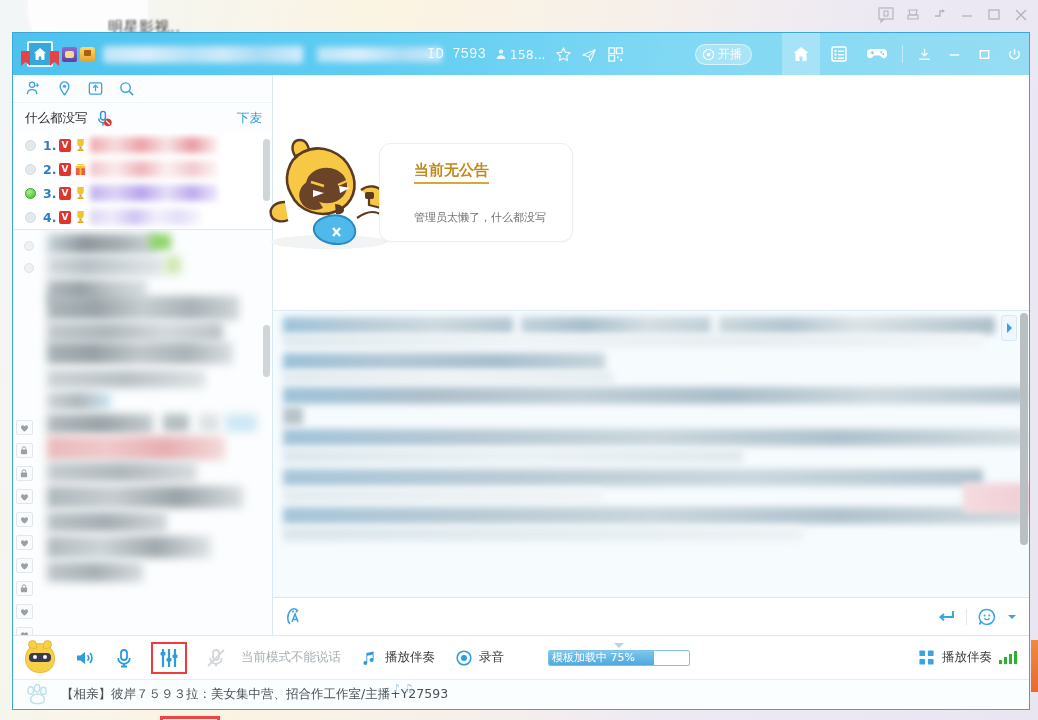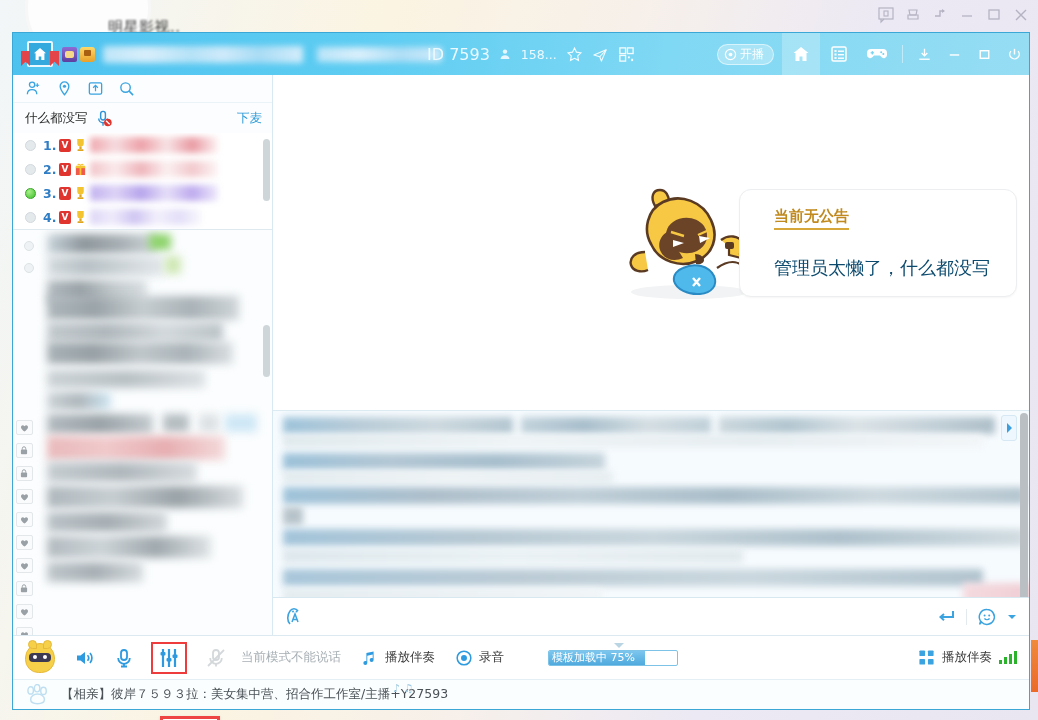--- a/index.html
+++ b/index.html
@@ -75,31 +75,31 @@
     margin-left: 8px; height: 17px; width: 200px;
     background: linear-gradient(90deg,#bfe6f8 0%,#d8eefb 22%,#b6e2f7 44%,#cfeafa 60%,#a9dcf5 78%,#d4edfb 100%);
     filter: blur(3px); border-radius: 2px;
   }
   .room-name-blur2 {
     margin-left: 14px; height: 15px; width: 125px;
     background: linear-gradient(90deg,#b9e4f8,#d9effb,#aedef6,#cdeafa);
     filter: blur(3.2px); border-radius: 2px;
   }
   .hdr-meta { position: absolute; left: 414px; display: flex; align-items: center; gap: 9px; }
-  .hdr-id { font-size: 16px; color: #ecf9ff; }
-  .hdr-count { font-size: 12.5px; color: #ecf9ff; display: flex; align-items: center; gap: 10px; }
+  .hdr-id { font-size: 14px; color: #ecf9ff; font-family: Liberation Mono, monospace; }
+  .hdr-count { font-size: 12.5px; color: #ecf9ff; display: flex; align-items: center; gap: 3px; }
   .hdr-ico { width: 17px; height: 17px; opacity: .92; display: block; cursor: pointer; }
 
   .hdr-right { position: absolute; right: 0; top: 0; height: 42px; display: flex; align-items: center; }
   .live-btn {
     display: flex; align-items: center; gap: 3px;
     background: rgba(255,255,255,.30);
     border: 1px solid rgba(255,255,255,.55);
     border-radius: 11px; height: 21px; padding: 0 9px 0 6px;
-    font-size: 12px; color: #ffffff; cursor: pointer; margin-right: 8px; justify-content: space-between;
+    font-size: 12px; color: #ffffff; cursor: pointer; margin-right: 30px; justify-content: space-between;
   }
   .hdr-tab {
     width: 38px; height: 42px; display: flex; align-items: center; justify-content: center;
     cursor: pointer;
   }
   .hdr-tab.active { background: rgba(255,255,255,.25); }
   .hdr-divider { width: 1px; height: 18px; background: rgba(255,255,255,.45); margin: 0 6px; }
   .hdr-win { width: 30px; height: 42px; display: flex; align-items: center; justify-content: center; cursor: pointer; }
 
   
@@ -155,35 +155,35 @@
   .edge-strip { position: absolute; left: 0; top: 345px; width: 22px; }
   .edge-item {
     width: 17px; height: 15px; margin: 0 auto 8px auto;
     border: 1px solid #e3e7ea; background: #fafbfc; border-radius: 2px;
     display: flex; align-items: center; justify-content: center;
   }
 
   
   .right-panel { flex: 1; display: flex; flex-direction: column; min-width: 0; background: #ffffff; }
   .notice-area {
-    height: 336px; flex: none; position: relative;
+    height: 236px; flex: none; position: relative;
     background: #ffffff; border-bottom: 1px solid #dceaf2;
-    display: flex; align-items: center; justify-content: flex-end;
+    display: flex; align-items: center; justify-content: flex-start;
   }
   .notice-inner { display: flex; align-items: center; gap: 0px; transform: translateX(-12px); }
   .notice-bubble {
     background: #ffffff; border: 1px solid #eceef0; border-radius: 12px;
     padding: 16px 26px 16px 34px; margin-left: -18px;
     box-shadow: 0 1px 2px rgba(0,0,0,.04);
   }
   .notice-title {
     font-size: 15px; color: #c08a1e; font-weight: bold;
     border-bottom: 2px solid #d8a73a; display: inline-block; padding-bottom: 2px;
   }
-  .notice-sub { font-size: 18px; color: #0c4a6e; margin-top: 26px; }
+  .notice-sub { font-size: 11px; color: #737373; margin-top: 26px; }
 
   .chat-area { flex: 1; position: relative; background: #f6fbfe; padding: 6px 0 0 0; overflow: hidden; }
   .chat-line { position: absolute; border-radius: 2px; filter: blur(3.5px); }
   .chat-arrow-btn {
     position: absolute; right: 12px; top: 4px; width: 16px; height: 26px;
     background: #eef7fd; border: 1px solid #d5e8f3; border-radius: 3px;
     display: flex; align-items: center; justify-content: center; cursor: pointer;
   }
   .chat-scroll {
     position: absolute; right: 1px; top: 2px; width: 8px; height: 232px;
@@ -213,21 +213,21 @@
   .cat-mask { position: absolute; left: 3px; top: 9px; width: 22px; height: 9px; background: #3c3a52; border-radius: 4px; }
   .cat-eye { position: absolute; top: 2.5px; width: 4px; height: 4px; background: #fff; border-radius: 50%; }
   .bb-ico { width: 22px; height: 22px; margin-left: 18px; cursor: pointer; display: block; flex: none; }
   .eq-wrap {
     margin-left: 16px; width: 36px; height: 32px; border: 2px solid #ee3b3b;
     display: flex; align-items: center; justify-content: center; cursor: pointer; flex: none;
   }
   .bb-text { font-size: 12.5px; color: #a6aeb3; margin-left: 14px; white-space: nowrap; }
   .bb-item { display: flex; align-items: center; gap: 6px; margin-left: 20px; cursor: pointer; }
   .bb-item-label { font-size: 12.5px; color: #3b3b3b; white-space: nowrap; }
-  .progress-wrap { margin-left: 44px; position: relative; width: 130px; height: 16px; flex: none; border-radius: 7px; }
+  .progress-wrap { margin-left: 44px; position: relative; width: 142px; height: 16px; flex: none; border-radius: 7px; }
   .progress-track { width: 100%; height: 16px; background: #ffffff; border: 1px solid #7dc3e8; border-radius: 2px; overflow: hidden; }
   .progress-fill { height: 100%; background: linear-gradient(#7cc6ee,#4fa9dd); }
   .progress-text {
     position: absolute; left: 4px; top: 0; height: 16px; line-height: 16px;
     font-size: 11px; color: #ffffff; white-space: nowrap; filter: blur(.3px);
   }
   .progress-caret { position: absolute; left: 66px; top: -7px; width: 0; height: 0;
     border-left: 5px solid transparent; border-right: 5px solid transparent; border-top: 5px solid #b9d4e2; }
   .bb-right { margin-left: auto; display: flex; align-items: center; gap: 7px; }
   .app-center-label { font-size: 12.5px; color: #3b3b3b; }

